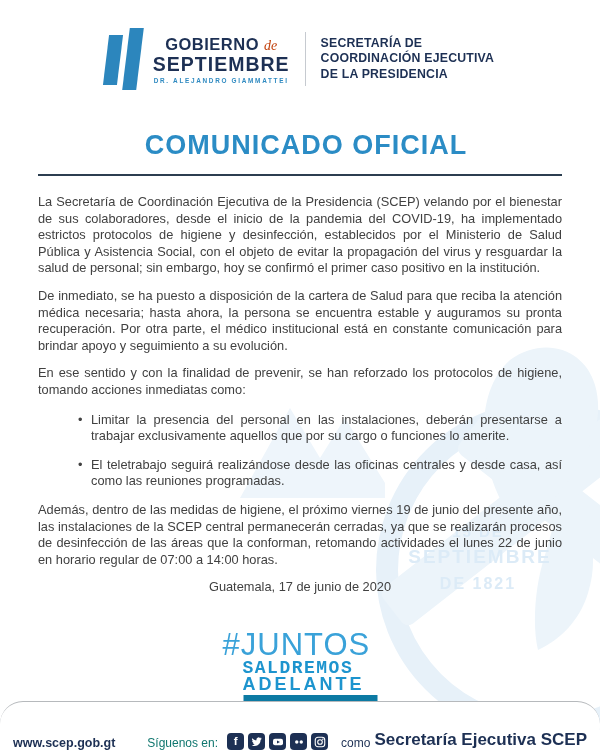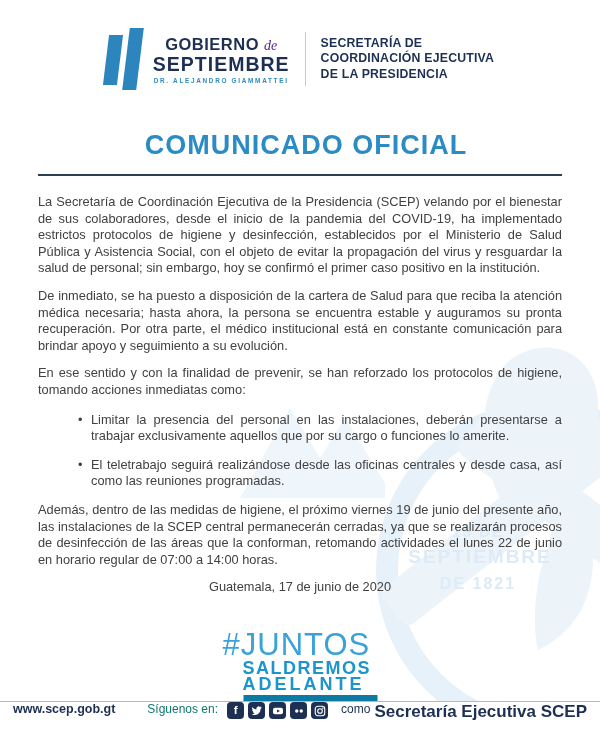--- a/index.html
+++ b/index.html
@@ -11,21 +11,21 @@
   
   .header{position:relative;z-index:1;display:flex;justify-content:center;align-items:center;
           padding-top:20px;height:78px;}
   .logo-bars{display:flex;align-items:flex-end;margin-right:13px;}
   .bar{width:14px;background:#2c86bd;transform:skewX(-7deg);}
   .bar1{height:50px;margin-bottom:5px;}
   .bar2{height:62px;margin-left:6px;}
   .gob-block{display:flex;flex-direction:column;align-items:center;}
   .gob-line1{display:flex;align-items:baseline;}
   .gob-word{font-size:16.5px;font-weight:800;color:#1d3054;letter-spacing:.5px;}
-  .gob-de{font-family:"Liberation Serif",serif;font-style:italic;font-size:14px;color:#4c1d95;margin-left:5px;}
+  .gob-de{font-family:"Liberation Serif",serif;font-style:italic;font-size:14px;color:#c2410c;margin-left:5px;}
   .gob-word2{font-size:19.5px;font-weight:800;color:#1d3054;letter-spacing:1px;line-height:20px;}
   .gob-sub{font-size:6.4px;font-weight:700;color:#2f8ac1;letter-spacing:1.7px;margin-top:3px;}
   .hdr-divider{width:1px;height:54px;background:#c6cad0;margin:0 15px;}
   .org-block{display:flex;flex-direction:column;}
   .org-line{font-size:12.3px;font-weight:800;color:#1d3054;line-height:15.5px;letter-spacing:.2px;}
   
   .title{position:relative;z-index:1;text-align:center;margin-top:32px;
          font-size:27px;font-weight:800;color:#2b8cc5;letter-spacing:1px;margin-left:12px;}
   .title-rule{position:relative;z-index:1;margin:13px 38px 0 38px;border:none;
               border-top:2px solid #2c3e50;height:0;}
@@ -35,28 +35,28 @@
   .content p{margin:0 0 11px 0;}
   .content ul{list-style:none;margin:0 0 0 0;padding:2px 0 0 40px;}
   .content li{position:relative;padding-left:13px;margin-bottom:12px;}
   .content li::before{content:"\2022";position:absolute;left:0;top:0;color:#414141;}
   .dateline{text-align:center;margin-top:13px;}
   
   .campaign{position:absolute;z-index:1;left:50%;transform:translateX(-50%);top:633px;
             display:flex;flex-direction:column;}
   .c1{font-size:31px;line-height:24px;color:#3aa2d9;letter-spacing:1px;font-weight:400;}
   .c2{font-size:18px;line-height:14px;color:#1d94ce;letter-spacing:1.5px;font-weight:800;
-      margin-top:4px;margin-left:20px;}
+      margin-top:4px;margin-left:20px;font-family:Liberation Mono, monospace;}
   .c3{font-size:18px;line-height:14px;color:#1d94ce;letter-spacing:3px;font-weight:800;
       margin-top:2px;margin-left:20px;}
   .c-bar{height:7px;width:134px;background:#0c7aa3;margin-top:4px;margin-left:21px;}
   
   .footer{position:absolute;z-index:1;left:0;right:0;bottom:0;height:48px;
           border-top:1px solid #b6b9bc;background:#ffffff;
-          display:flex;align-items:flex-start;justify-content:center;}
+          display:flex;align-items:flex-end;justify-content:center;border-radius:23px;}
   .f-site{font-size:12.5px;font-weight:700;color:#1d3054;margin-right:32px;}
   .f-follow{font-size:12px;color:#0f766e;margin-right:9px;}
   .f-icons{display:flex;align-items:center;margin-right:9px;}
   .si{width:17px;height:17px;border-radius:4px;background:#1d3054;margin-right:4px;
       display:flex;align-items:center;justify-content:center;}
   .si svg{display:block;}
   .si .fb-f{color:#ffffff;font-size:11.5px;font-weight:700;line-height:1;}
   .f-como{font-size:12px;color:#1d3054;margin-right:4px;}
   .f-account{font-size:17px;font-weight:700;color:#1d3054;}
 </style>

